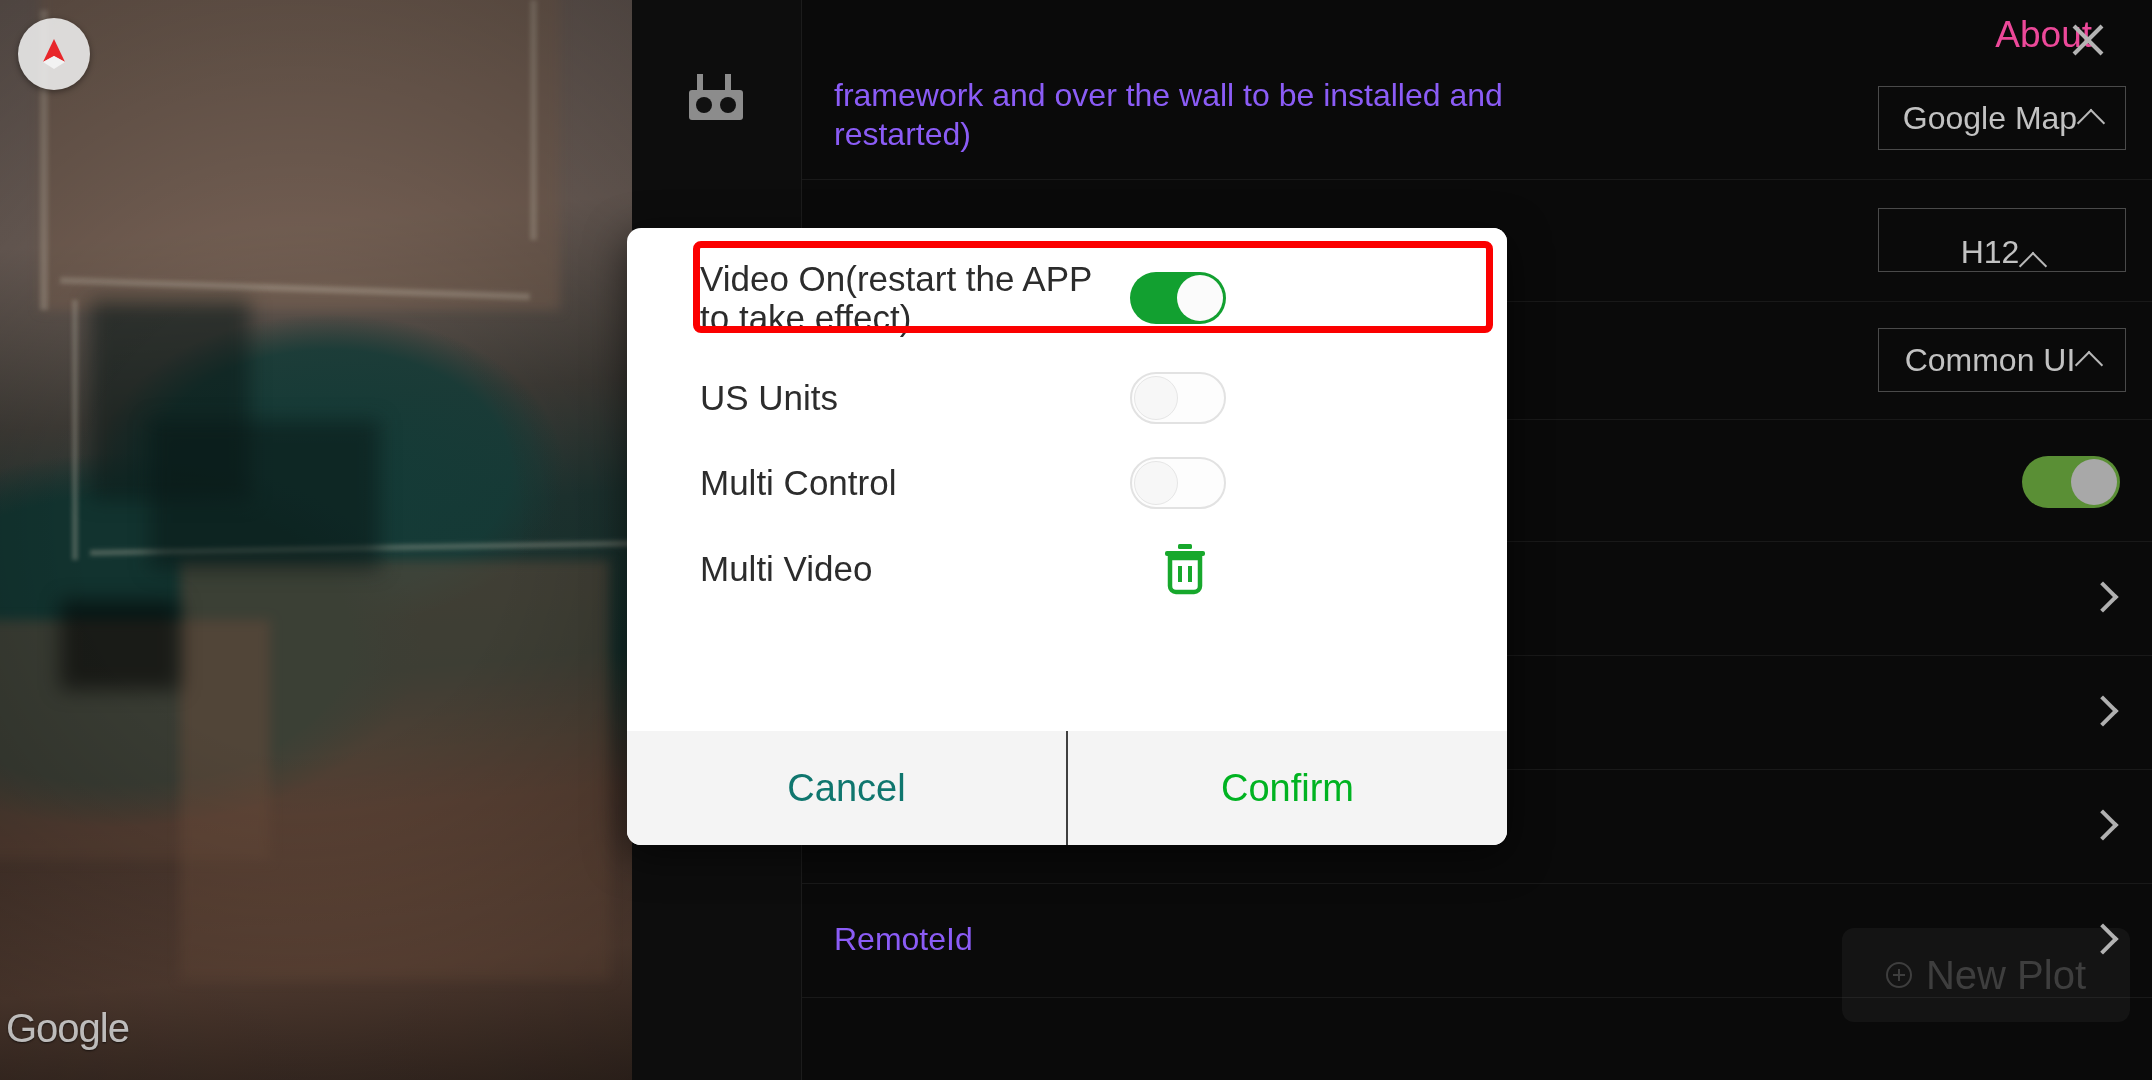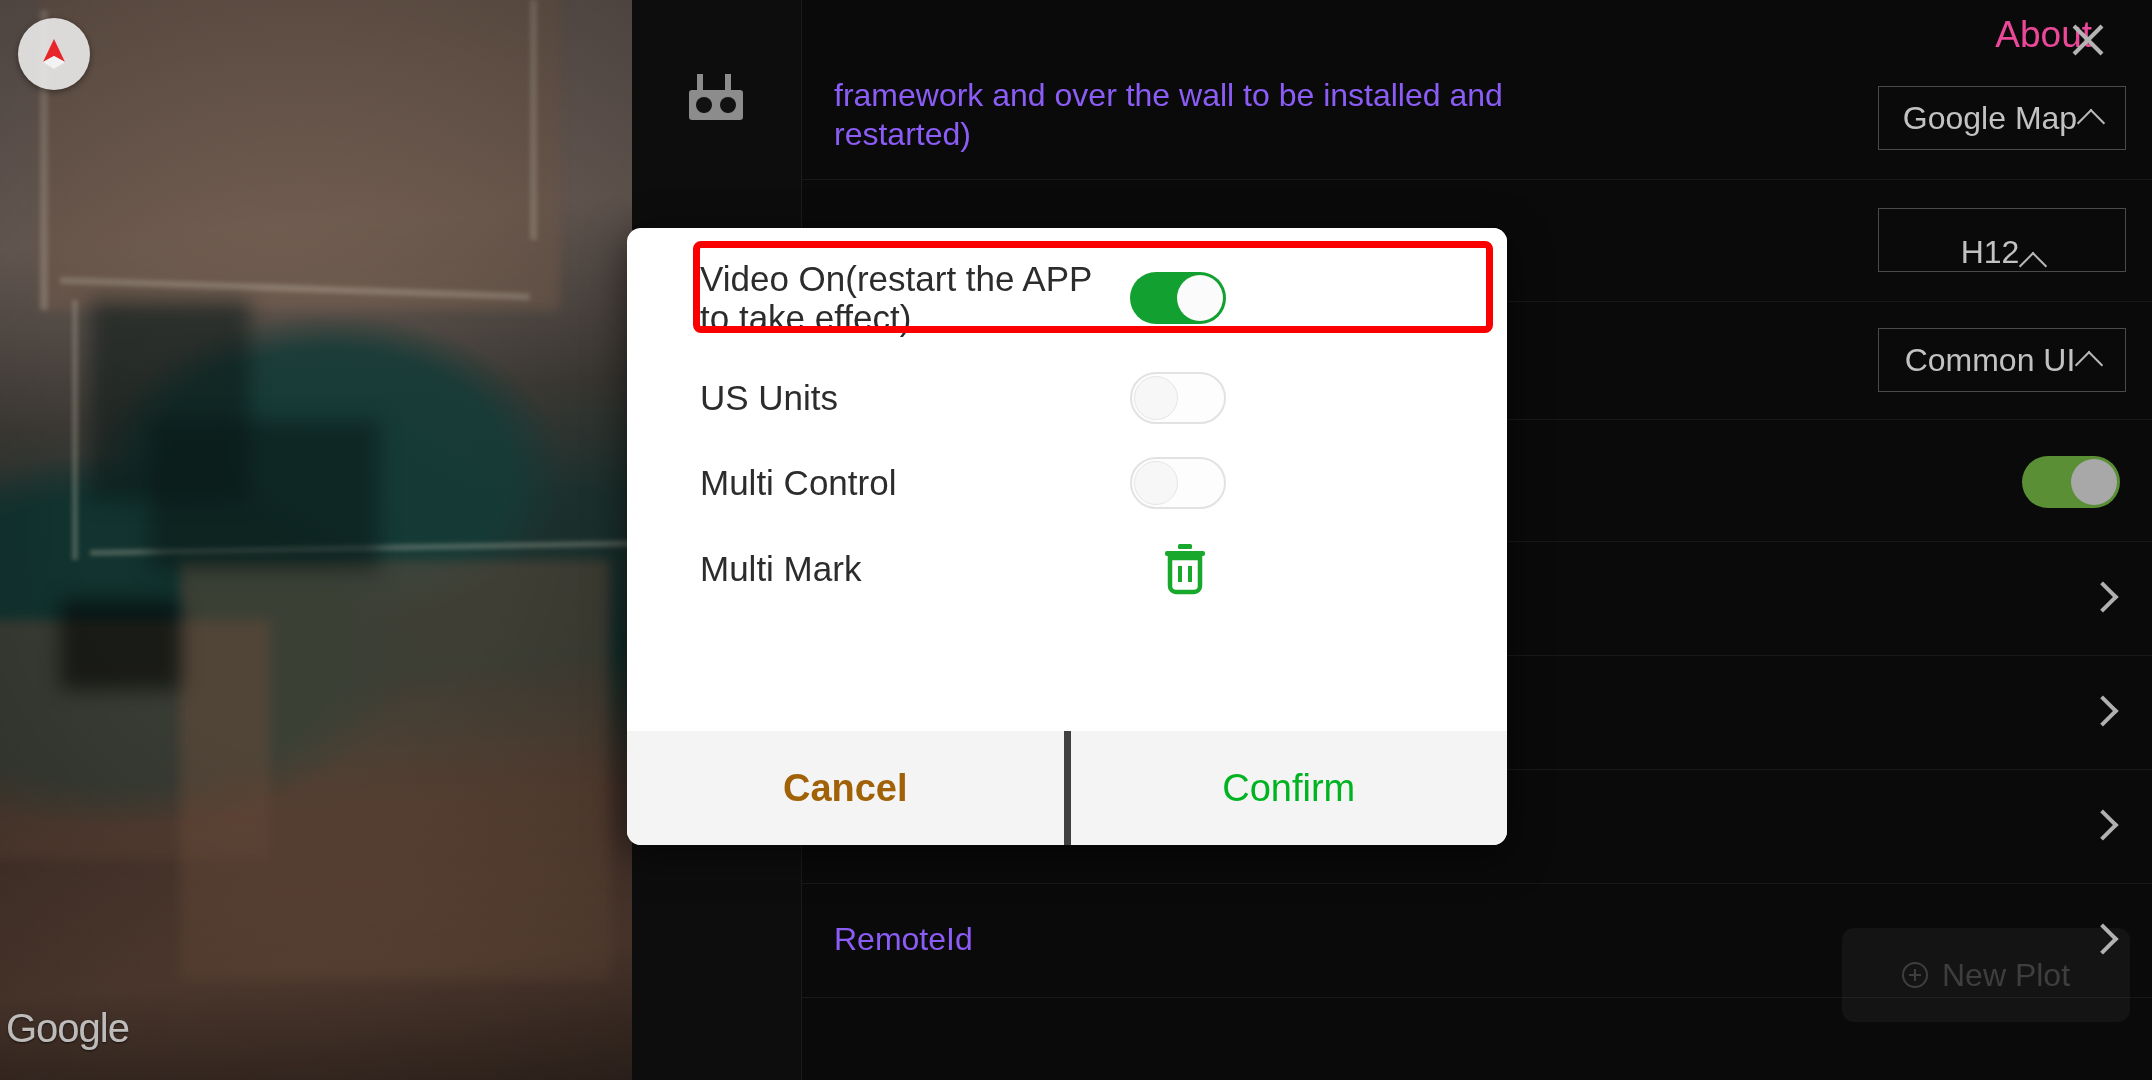--- a/index.html
+++ b/index.html
@@ -187,21 +187,21 @@
     right: 22px;
     bottom: 58px;
     width: 288px; height: 94px;
     border-radius: 12px;
     background: rgba(255,255,255,0.045);
     display: flex;
     align-items: center;
     justify-content: center;
     gap: 14px;
     color: #3e3e3e;
-    font-size: 32px;
+    font-size: 40px;
   }
   .plus-circle {
     width: 26px; height: 26px;
     border: 2px solid #3e3e3e;
     border-radius: 50%;
     position: relative;
   }
   .plus-circle::before, .plus-circle::after {
     content:'';
     position: absolute;
@@ -291,21 +291,21 @@
     background: #f4f4f4;
     display: flex;
   }
   .action-btn {
     flex: 1;
     display: flex;
     align-items: center;
     justify-content: center;
     font-size: 38px;
   }
-  #cancel-button { color: #a16207; border-right: 7px solid #404040; font-weight: bold; }
+  #cancel-button { color: #0f766e; border-right: 2px solid #404040; }
   #confirm-button { color: #00b321; }
 </style>
 </head>
 <body>
 
 <div id="root">
 
   <div id="map-layer">
     <div class="map-bg"></div>
     <div class="map-field" style="left:40px;top:-20px;width:520px;height:330px;"></div>
@@ -433,21 +433,21 @@
       </div>
 
       <div class="d-row" style="top:208px;">
         <div class="d-label">Multi Control</div>
         <div class="sw off">
           <div class="knob"></div>
         </div>
       </div>
 
       <div class="d-row" style="top:294px;">
-        <div class="d-label">Multi Mark</div>
+        <div class="d-label">Multi Video</div>
         <svg id="trash-icon" width="52" height="56" viewBox="0 0 52 56">
           <rect x="19" y="3" width="14" height="5" rx="1.5" fill="#17a82c"></rect>
           <rect x="6" y="10" width="40" height="5" rx="2" fill="#17a82c"></rect>
           <path d="M11 17 h30 v28 a6 6 0 0 1 -6 6 h-18 a6 6 0 0 1 -6 -6 z" fill="none" stroke="#17a82c" stroke-width="4.5"></path>
           <line x1="21" y1="25" x2="21" y2="41" stroke="#17a82c" stroke-width="4"></line>
           <line x1="31" y1="25" x2="31" y2="41" stroke="#17a82c" stroke-width="4"></line>
         </svg>
       </div>
 
       <div id="highlight-box"></div>

